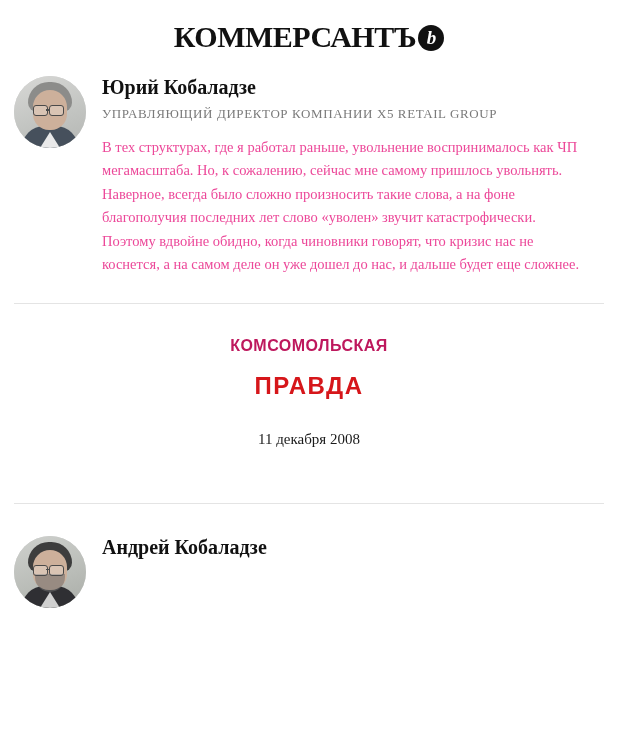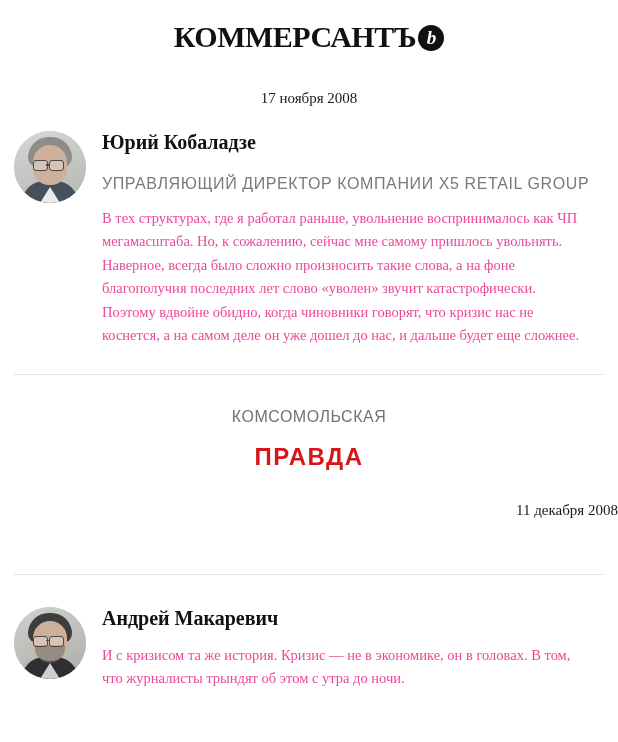--- a/index.html
+++ b/index.html
@@ -87,26 +87,26 @@
   }
   .person-name {
     font-family: "Liberation Serif", serif;
     font-weight: bold;
     font-size: 20px;
     color: #111111;
     margin: 2px 0 0 0;
     line-height: 1.15;
   }
   .person-role {
-    font-family: Liberation Sans, sans-serif;
-    font-size: 16px;
+    font-family: Liberation Serif, serif;
+    font-size: 13px;
     letter-spacing: 0.6px;
     color: #7a7a7a;
     text-transform: uppercase;
-    margin-top: 21px;
+    margin-top: 7px;
   }
   .quote-text {
     font-family: "Liberation Serif", serif;
     font-size: 14.5px;
     line-height: 1.62;
     color: #ec4899;
     margin-top: 14px;
     max-width: 490px;
   }
 
@@ -117,24 +117,24 @@
     margin: 0 14px;
   }
 
   
   .kp-masthead {
     text-align: center;
     padding-top: 34px;
   }
   .kp-line1 {
     font-family: "Liberation Sans", sans-serif;
-    font-weight: normal;
+    font-weight: bold;
     font-size: 16px;
     letter-spacing: 0.5px;
-    color: #737373;
+    color: #be185d;
     line-height: 1.05;
   }
   .kp-line2 {
     font-family: "Liberation Sans", sans-serif;
     font-weight: bold;
     font-size: 24px;
     letter-spacing: 1.5px;
     color: #d6161a;
     line-height: 1.05;
     margin-top: 18px;
@@ -213,21 +213,20 @@
 <body>
 
 <div class="page">
 
   <div class="masthead">
     <span class="kommersant-logo">
       <span>КОММЕРСАНТЪ</span><span class="glyph-circle">b</span>
     </span>
   </div>
 
-  <div class="date-line">17 ноября 2008</div>
 
   <div class="quote-block">
     <div class="avatar-wrap">
       <div class="avatar">
         <div class="face">
           <div class="bg"></div>
           <div class="body"></div>
           <div class="hair"></div>
           <div class="head"></div>
           <div class="glasses-l"></div>
@@ -244,39 +243,38 @@
     </div>
   </div>
 
   <div class="divider" style="margin-top:26px;"></div>
 
   <div class="kp-masthead">
     <div class="kp-line1">КОМСОМОЛЬСКАЯ</div>
     <div class="kp-line2">ПРАВДА</div>
   </div>
 
-  <div class="date-line" style="margin-top:33px;text-align:right;">11 декабря 2008</div>
+  <div class="date-line" style="margin-top:33px;">11 декабря 2008</div>
 
   <div class="divider" style="margin-top:55px;"></div>
 
   <div class="quote-block" style="margin-top:30px;">
     <div class="avatar-wrap">
       <div class="avatar">
         <div class="face dark">
           <div class="bg"></div>
           <div class="body"></div>
           <div class="hair"></div>
           <div class="head"></div>
           <div class="beard"></div>
           <div class="glasses-l"></div>
           <div class="glasses-r"></div>
           <div class="bridge"></div>
           <div class="collar"></div>
         </div>
       </div>
     </div>
     <div class="quote-body">
-      <div class="person-name">Андрей Макаревич</div>
-      <div class="quote-text">И с кризисом та же история. Кризис — не в экономике, он в головах. В том, что журналисты трындят об этом с утра до ночи.</div>
+      <div class="person-name">Андрей Кобаладзе</div>
     </div>
   </div>
 
 </div>
 
 </body></html>

